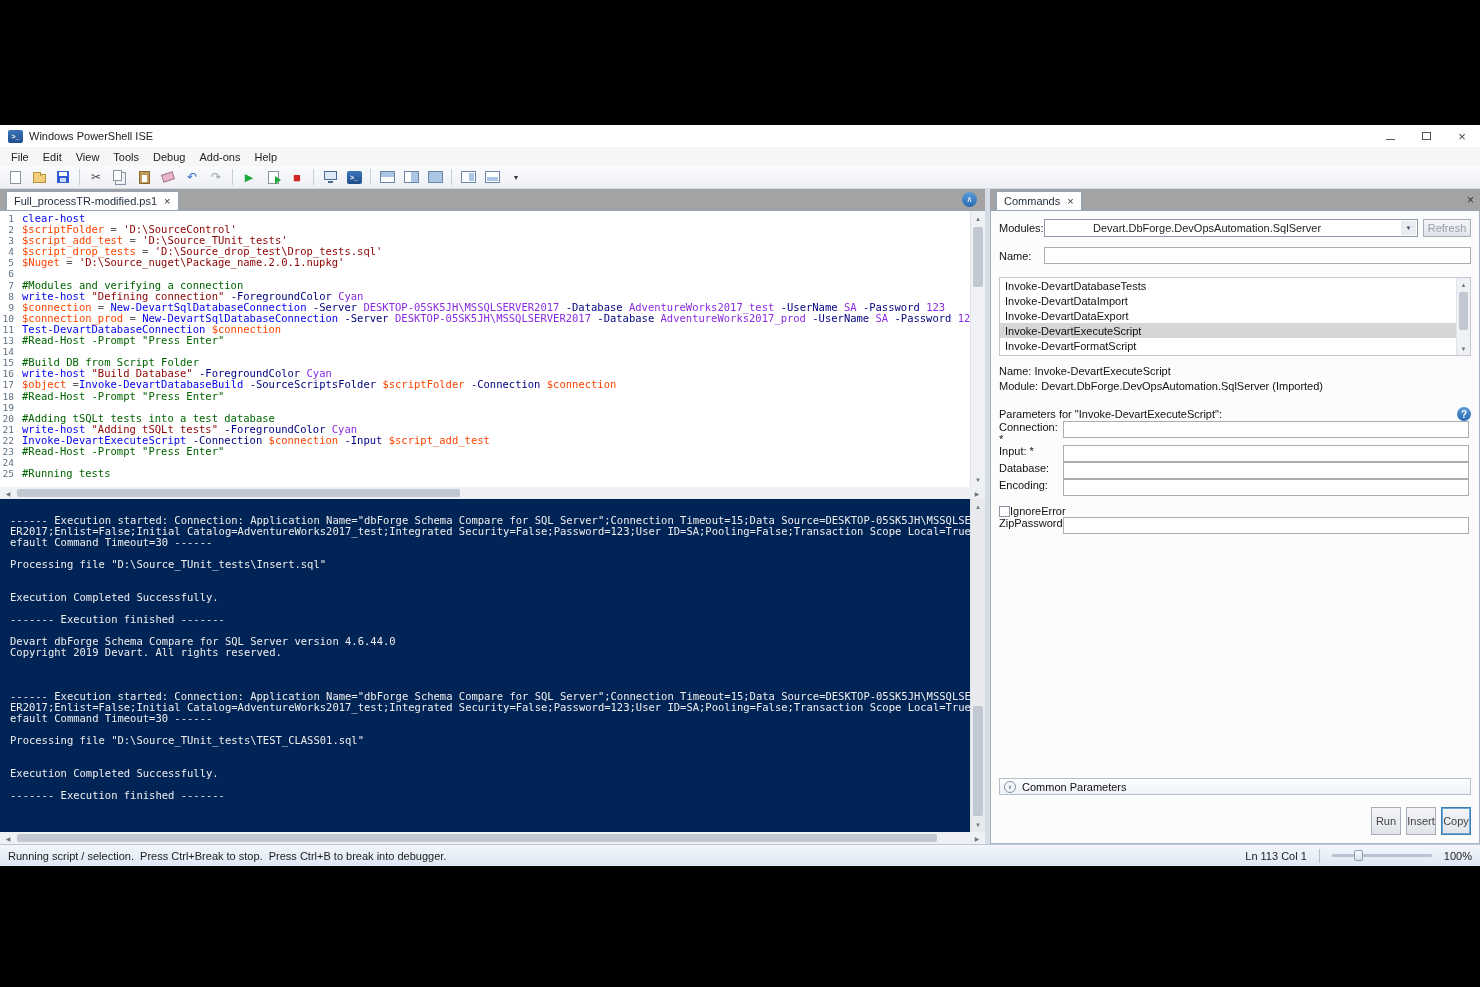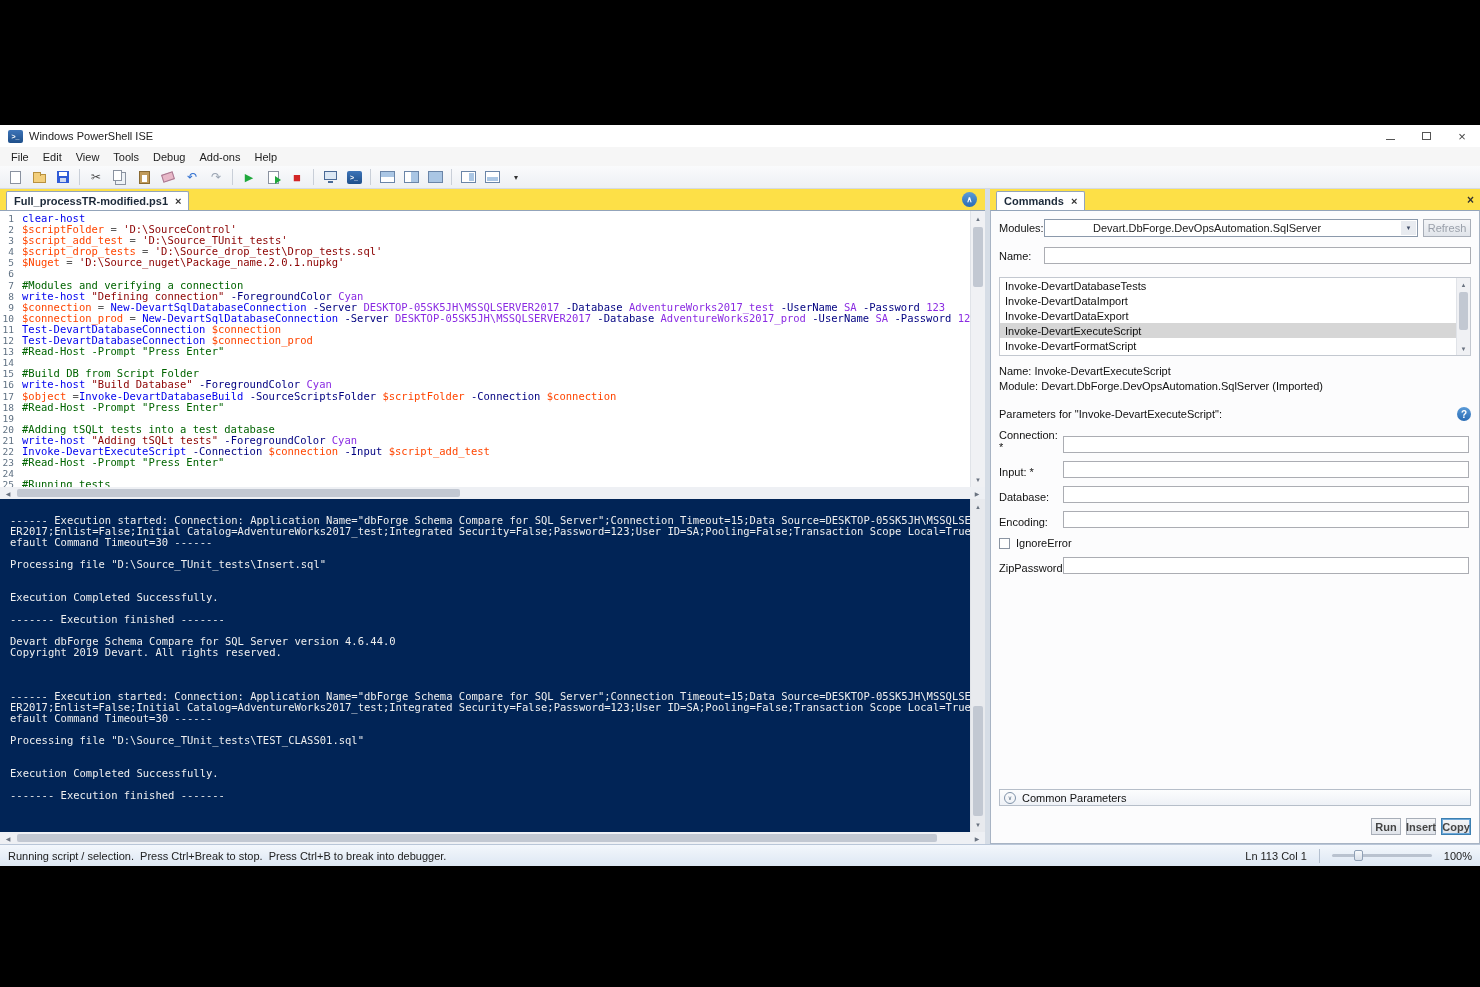--- a/index.html
+++ b/index.html
@@ -60,22 +60,22 @@
   .i-laybox   { width:15px; height:12px; border:1px solid #6a85a8; background:#fff; position:relative; }
   .i-laybox::after  { content:""; position:absolute; right:1px; top:1px; bottom:1px; width:5px; background:#aac6e4; }
   .i-laybox2  { width:15px; height:12px; border:1px solid #6a85a8; background:#fff; position:relative; }
   .i-laybox2::after { content:""; position:absolute; left:1px; right:1px; bottom:1px; height:4px; background:#aac6e4; }
 
   
   .main { flex:1; display:flex; min-height:0; background:#d6dde6; }
   .left-pane { width:985px; display:flex; flex-direction:column; min-height:0; }
   .right-pane { width:490px; margin-left:5px; display:flex; flex-direction:column; min-height:0; }
 
-  .tabstrip { height:21px; background:#fde047; display:flex; align-items:flex-end;
-              padding-left:6px; position:relative; flex:none;font-weight:bold; }
+  .tabstrip { height:21px; background:#a3a3a3; display:flex; align-items:flex-end;
+              padding-left:6px; position:relative; flex:none; }
   .tab { background:#fff; border:1px solid #93a4ba; border-bottom:none; height:19px;
          display:flex; align-items:center; padding:0 7px; font-size:11px; color:#1c2a3a;
          gap:7px; border-radius:2px 2px 0 0; }
   .tab-close { color:#333; font-size:11px; line-height:11px; }
   .collapse-btn { position:absolute; right:8px; top:3px; width:15px; height:15px; border-radius:50%;
          background:linear-gradient(#5b9bd8,#2a6cb4); color:#fff; font-size:8px;
          display:flex; align-items:center; justify-content:center; }
   .pane-close { position:absolute; right:6px; top:4px; font-size:12px; color:#333; }
 
   
@@ -137,32 +137,32 @@
   .list-scroll { position:absolute; top:0; right:0; bottom:0; width:14px; background:#f0f1f4;
                  border-left:1px solid #e0e3e8; }
   .list-scroll .vs-btn { height:13px; }
   .list-thumb { top:14px; height:38px; }
   .detail { font-size:11px; color:#111; margin-top:9px; }
   .module-detail { margin-top:3px; }
   .params-title-row { display:flex; align-items:center; margin-top:15px; }
   .help-icon { margin-left:auto; width:14px; height:14px; border-radius:50%;
                background:linear-gradient(#5b9bd8,#2a6cb4); color:#fff; font-size:10px; font-weight:bold;
                display:flex; align-items:center; justify-content:center; }
-  .param-row { display:flex; align-items:flex-end; margin-top:8px; }
+  .param-row { display:flex; align-items:flex-start; }
   .param-lbl { width:64px; flex:none; }
   .param-input { flex:1; height:17px; border:1px solid #abadb3; background:#fff; margin-right:2px; }
-  .chk-row { display:flex; align-items:center; margin-top:9px; gap:6px; }
+  .chk-row { display:flex; align-items:center; margin-top:9px; gap:0; }
   .checkbox { width:11px; height:11px; border:1px solid #8a94a2; background:#fff; }
   .common-bar { margin-top:auto; height:17px; border:1px solid #b6bec9;
                 background:linear-gradient(#fcfdfe,#eef1f6); display:flex; align-items:center;
                 padding:0 4px; gap:6px; flex:none; }
   .chev-circle { width:12px; height:12px; border:1px solid #7f92a8; border-radius:50%;
                  display:flex; align-items:center; justify-content:center; font-size:6px; color:#51687e; }
   .btn-row { display:flex; justify-content:flex-end; gap:5px; margin-top:12px; flex:none; }
-  .action-btn { width:30px; height:17px;font-weight:bold; }
+  .action-btn { width:30px; height:28px; }
   .action-btn.focus { border-color:#3c7fb1; box-shadow:0 0 0 1px #6da8d8 inset; }
 
   
   .statusbar { height:22px; background:linear-gradient(#f3f7fc,#dde7f3); border-top:1px solid #b9c6d8;
                display:flex; align-items:center; font-size:11px; color:#222; padding:0 8px; flex:none; }
   .sb-msg { white-space:pre; }
   .sb-right { margin-left:auto; display:flex; align-items:center; gap:12px; }
   .sb-sep { width:1px; height:14px; background:#b4c0d0; }
   .slider { width:100px; height:3px; background:#b9c2cf; border-radius:2px; position:relative; }
   .slider-thumb { position:absolute; left:22%; top:-4px; width:9px; height:11px;
@@ -272,21 +272,20 @@
               <div class="code-line"><span class="ln">2</span><span class="code"><span class="tk-v">$scriptFolder</span><span class="tk-o"> = </span><span class="tk-s">'D:\SourceControl'</span></span></div>
               <div class="code-line"><span class="ln">3</span><span class="code"><span class="tk-v">$script_add_test</span><span class="tk-o"> = </span><span class="tk-s">'D:\Source_TUnit_tests'</span></span></div>
               <div class="code-line"><span class="ln">4</span><span class="code"><span class="tk-v">$script_drop_tests</span><span class="tk-o"> = </span><span class="tk-s">'D:\Source_drop_test\Drop_tests.sql'</span></span></div>
               <div class="code-line"><span class="ln">5</span><span class="code"><span class="tk-v">$Nuget</span><span class="tk-o"> = </span><span class="tk-s">'D:\Source_nuget\Package_name.2.0.1.nupkg'</span></span></div>
               <div class="code-line"><span class="ln">6</span><span class="code"></span></div>
               <div class="code-line"><span class="ln">7</span><span class="code"><span class="tk-m">#Modules and verifying a connection</span></span></div>
               <div class="code-line"><span class="ln">8</span><span class="code"><span class="tk-c">write-host</span><span class="tk-o"> </span><span class="tk-s">"Defining connection"</span><span class="tk-o"> </span><span class="tk-p">-ForegroundColor</span><span class="tk-o"> </span><span class="tk-a">Cyan</span></span></div>
               <div class="code-line"><span class="ln">9</span><span class="code"><span class="tk-v">$connection</span><span class="tk-o"> = </span><span class="tk-c">New-DevartSqlDatabaseConnection</span><span class="tk-o"> </span><span class="tk-p">-Server</span><span class="tk-o"> </span><span class="tk-a">DESKTOP-05SK5JH\MSSQLSERVER2017</span><span class="tk-o"> </span><span class="tk-p">-Database</span><span class="tk-o"> </span><span class="tk-a">AdventureWorks2017_test</span><span class="tk-o"> </span><span class="tk-p">-UserName</span><span class="tk-o"> </span><span class="tk-a">SA</span><span class="tk-o"> </span><span class="tk-p">-Password</span><span class="tk-o"> </span><span class="tk-a">123</span></span></div>
               <div class="code-line"><span class="ln">10</span><span class="code"><span class="tk-v">$connection_prod</span><span class="tk-o"> = </span><span class="tk-c">New-DevartSqlDatabaseConnection</span><span class="tk-o"> </span><span class="tk-p">-Server</span><span class="tk-o"> </span><span class="tk-a">DESKTOP-05SK5JH\MSSQLSERVER2017</span><span class="tk-o"> </span><span class="tk-p">-Database</span><span class="tk-o"> </span><span class="tk-a">AdventureWorks2017_prod</span><span class="tk-o"> </span><span class="tk-p">-UserName</span><span class="tk-o"> </span><span class="tk-a">SA</span><span class="tk-o"> </span><span class="tk-p">-Password</span><span class="tk-o"> </span><span class="tk-a">123</span></span></div>
               <div class="code-line"><span class="ln">11</span><span class="code"><span class="tk-c">Test-DevartDatabaseConnection</span><span class="tk-o"> </span><span class="tk-v">$connection</span></span></div>
-              <div class="code-line"><span class="ln">12</span><span class="code"><span class="tk-c">Test-DevartDatabaseConnection</span><span class="tk-o"> </span><span class="tk-v">$connection_prod</span></span></div>
               <div class="code-line"><span class="ln">13</span><span class="code"><span class="tk-m">#Read-Host -Prompt "Press Enter"</span></span></div>
               <div class="code-line"><span class="ln">14</span><span class="code"></span></div>
               <div class="code-line"><span class="ln">15</span><span class="code"><span class="tk-m">#Build DB from Script Folder</span></span></div>
               <div class="code-line"><span class="ln">16</span><span class="code"><span class="tk-c">write-host</span><span class="tk-o"> </span><span class="tk-s">"Build Database"</span><span class="tk-o"> </span><span class="tk-p">-ForegroundColor</span><span class="tk-o"> </span><span class="tk-a">Cyan</span></span></div>
               <div class="code-line"><span class="ln">17</span><span class="code"><span class="tk-v">$object</span><span class="tk-o"> =</span><span class="tk-c">Invoke-DevartDatabaseBuild</span><span class="tk-o"> </span><span class="tk-p">-SourceScriptsFolder</span><span class="tk-o"> </span><span class="tk-v">$scriptFolder</span><span class="tk-o"> </span><span class="tk-p">-Connection</span><span class="tk-o"> </span><span class="tk-v">$connection</span></span></div>
               <div class="code-line"><span class="ln">18</span><span class="code"><span class="tk-m">#Read-Host -Prompt "Press Enter"</span></span></div>
               <div class="code-line"><span class="ln">19</span><span class="code"></span></div>
               <div class="code-line"><span class="ln">20</span><span class="code"><span class="tk-m">#Adding tSQLt tests into a test database</span></span></div>
               <div class="code-line"><span class="ln">21</span><span class="code"><span class="tk-c">write-host</span><span class="tk-o"> </span><span class="tk-s">"Adding tSQLt tests"</span><span class="tk-o"> </span><span class="tk-p">-ForegroundColor</span><span class="tk-o"> </span><span class="tk-a">Cyan</span></span></div>
               <div class="code-line"><span class="ln">22</span><span class="code"><span class="tk-c">Invoke-DevartExecuteScript</span><span class="tk-o"> </span><span class="tk-p">-Connection</span><span class="tk-o"> </span><span class="tk-v">$connection</span><span class="tk-o"> </span><span class="tk-p">-Input</span><span class="tk-o"> </span><span class="tk-v">$script_add_test</span></span></div>

